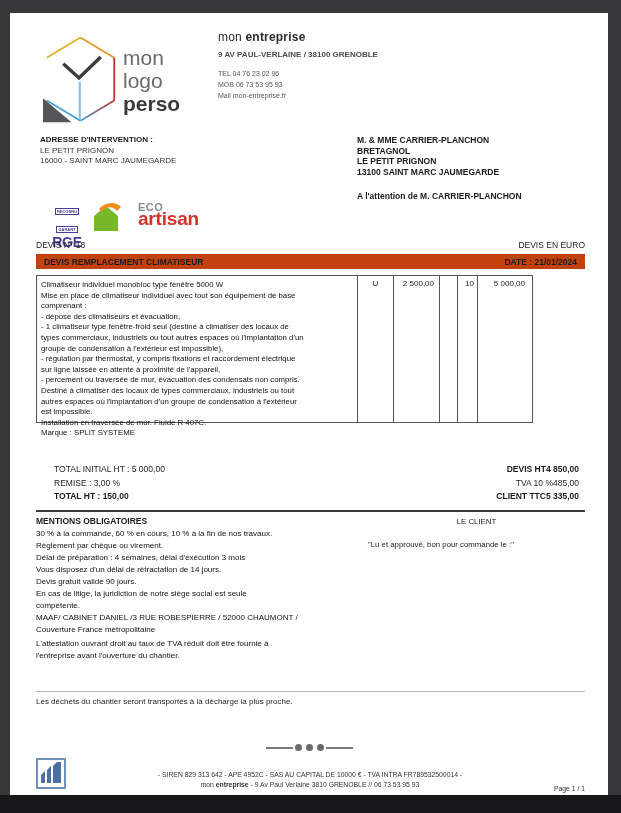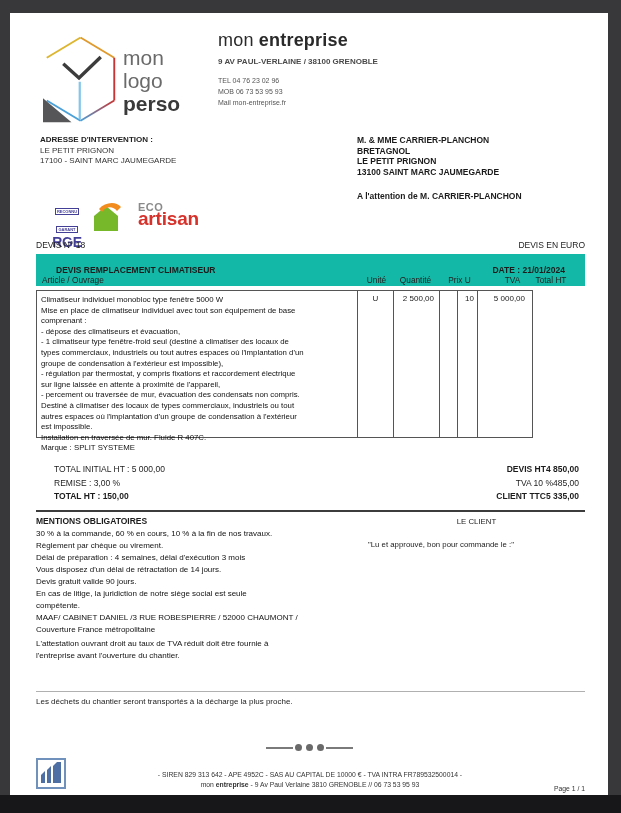--- a/index.html
+++ b/index.html
@@ -10,21 +10,21 @@
     color:#1c1c1c;
   }
   .page{position:absolute;left:10px;top:13px;width:598px;height:782px;background:#ffffff;}
   .bottom-strip{position:absolute;left:0;bottom:0;width:621px;height:18px;background:#17171a;}
   .abs{position:absolute;}
 
   
   .logo-text{position:absolute;left:113px;top:33px;font-size:21px;line-height:23px;color:#6a6a6a;font-weight:400;}
   .logo-text .bold{color:#3a3a3a;font-weight:700;}
   .company{position:absolute;left:208px;top:17px;}
-  .company-name{font-size:18px;color:#2a2a2a;letter-spacing:.2px;}
+  .company-name{font-size:12px;color:#2a2a2a;letter-spacing:.2px;}
   .company-name b{font-weight:700;}
   .company-address{margin-top:6px;font-size:8px;font-weight:700;color:#4a4a4a;}
   .company-contact{margin-top:9px;font-size:7px;line-height:11px;color:#555;}
 
   
   .intervention{position:absolute;left:30px;top:122px;font-size:8px;line-height:10.5px;color:#333;}
   .intervention .title{font-weight:700;color:#222;}
   .customer{position:absolute;left:347px;top:122px;font-size:8.5px;line-height:10.5px;font-weight:700;color:#1a1a1a;}
   .attention{position:absolute;left:347px;top:178px;font-size:8.5px;font-weight:700;}
 
@@ -32,21 +32,21 @@
   .rge{position:absolute;left:36px;top:186px;width:42px;text-align:center;color:#443f96;}
   .rge .tiny{font-size:4px;font-weight:700;border:1px solid #443f96;padding:0 1px;line-height:5px;display:inline-block;}
   .rge .big{font-size:14px;font-weight:800;line-height:14px;letter-spacing:-.3px;}
   .eco{position:absolute;left:82px;top:188px;display:flex;align-items:flex-start;}
   .eco-text{margin-left:16px;line-height:12px;}
   .eco-text .eco-word{font-size:11px;color:#8a8a8a;font-weight:700;letter-spacing:.5px;}
   .eco-text .artisan-word{font-size:19px;color:#d6322b;font-weight:800;letter-spacing:-.2px;}
 
   
   .devis-row{position:absolute;left:26px;top:227px;width:549px;display:flex;justify-content:space-between;font-size:8.5px;}
-  .grey-bar{position:absolute;left:26px;top:241px;width:549px;height:15px;background:#14b8a6;display:flex;justify-content:space-between;align-items:center;font-size:8.5px;font-weight:700;padding:16px;box-sizing:border-box;}
+  .grey-bar{position:absolute;left:26px;top:241px;width:549px;height:15px;background:#c2410c;display:flex;justify-content:space-between;align-items:center;font-size:8.5px;font-weight:700;padding:4px;box-sizing:border-box;}
   .grey-bar .l{margin-left:4px;}
   .grey-bar .r{margin-right:4px;}
 
   
   .tbl{position:absolute;left:26px;top:262px;width:543px;}
   .thead{display:flex;font-size:8.3px;color:#222;height:15px;align-items:flex-start;}
   .trow{display:flex;height:148px;}
   .cell{box-sizing:border-box;border:1px solid #555;margin-left:-1px;font-size:8px;padding-top:3px;}
   .cell:first-child{margin-left:0;}
   .c-art{width:322px;}
@@ -140,21 +140,21 @@
     <div class="company-contact">
       <div>TEL 04 76 23 02 96</div>
       <div>MOB 06 73 53 95 93</div>
       <div>Mail mon-entreprise.fr</div>
     </div>
   </div>
 
   <div class="intervention">
     <div class="title">ADRESSE D'INTERVENTION :</div>
     <div>LE PETIT PRIGNON</div>
-    <div>17100 - SAINT MARC JAUMEGARDE</div>
+    <div>16000 - SAINT MARC JAUMEGARDE</div>
   </div>
 
   <div class="customer">
     <div>M. &amp; MME CARRIER-PLANCHON</div>
     <div>BRETAGNOL</div>
     <div>LE PETIT PRIGNON</div>
     <div>13100 SAINT MARC JAUMEGARDE</div>
   </div>
   <div class="attention">A l'attention de M. CARRIER-PLANCHON</div>
 
@@ -178,29 +178,20 @@
     <span>DEVIS N° 18</span>
     <span>DEVIS EN EURO</span>
   </div>
 
   <div class="grey-bar">
     <span class="l">DEVIS REMPLACEMENT CLIMATISEUR</span>
     <span class="r">DATE : 21/01/2024</span>
   </div>
 
   <div class="tbl">
-    <div class="thead">
-      <div class="h-art">Article / Ouvrage</div>
-      <div class="h-unit">Unité</div>
-      <div class="h-qty">Quantité</div>
-      <div class="h-price">Prix U</div>
-      <div class="h-gap"></div>
-      <div class="h-tva">TVA</div>
-      <div class="h-tot">Total HT</div>
-    </div>
     <div class="trow">
       <div class="cell c-art">
         <div class="desc">Climatiseur individuel monobloc type fenêtre 5000 W
 Mise en place de climatiseur individuel avec tout son équipement de base
 comprenant :
 - dépose des climatiseurs et évacuation,
 - 1 climatiseur type fenêtre-froid seul (destiné à climatiser des locaux de
 types commerciaux, industriels ou tout autres espaces où l'implantation d'un
 groupe de condensation à l'extérieur est impossible),
 - régulation par thermostat, y compris fixations et raccordement électrique

